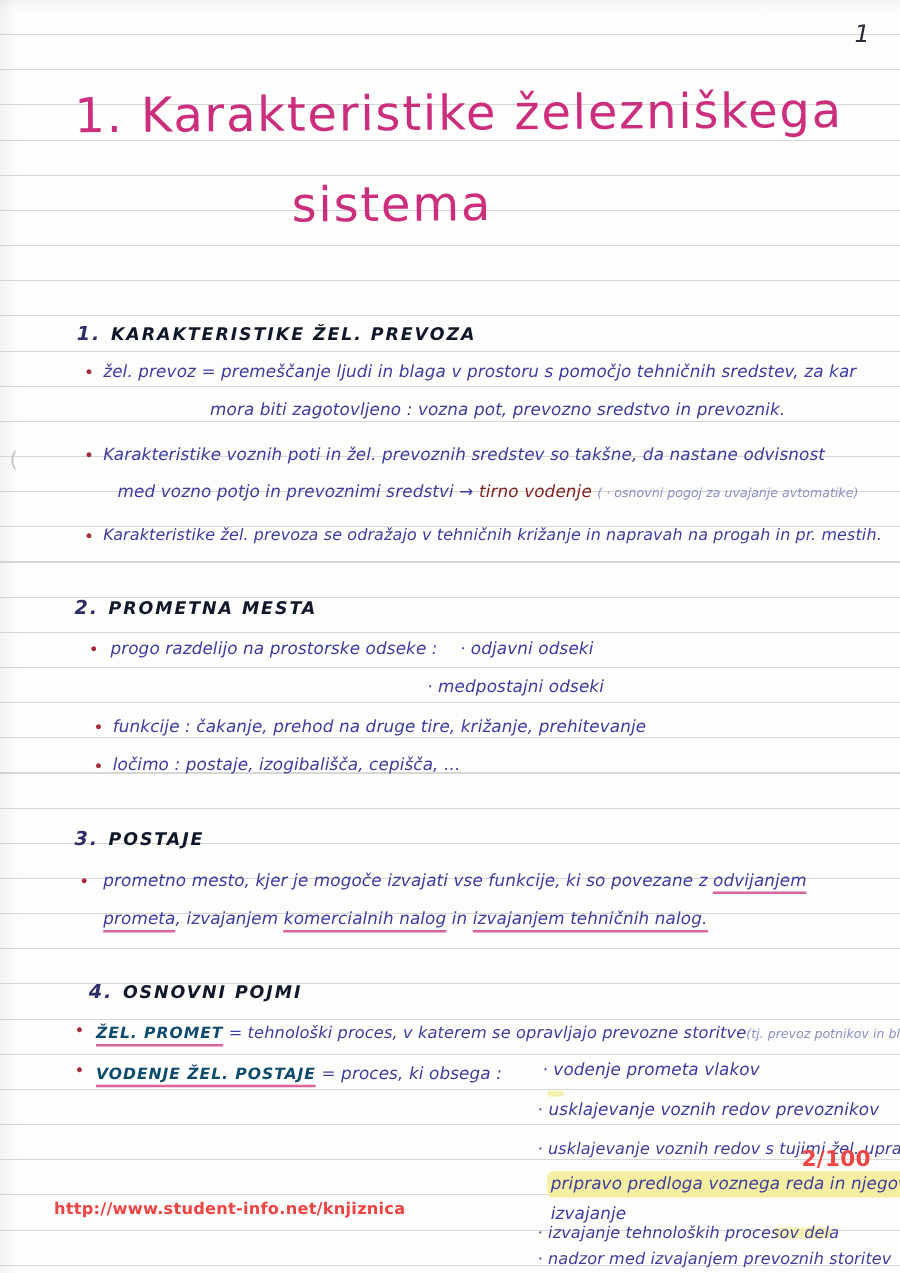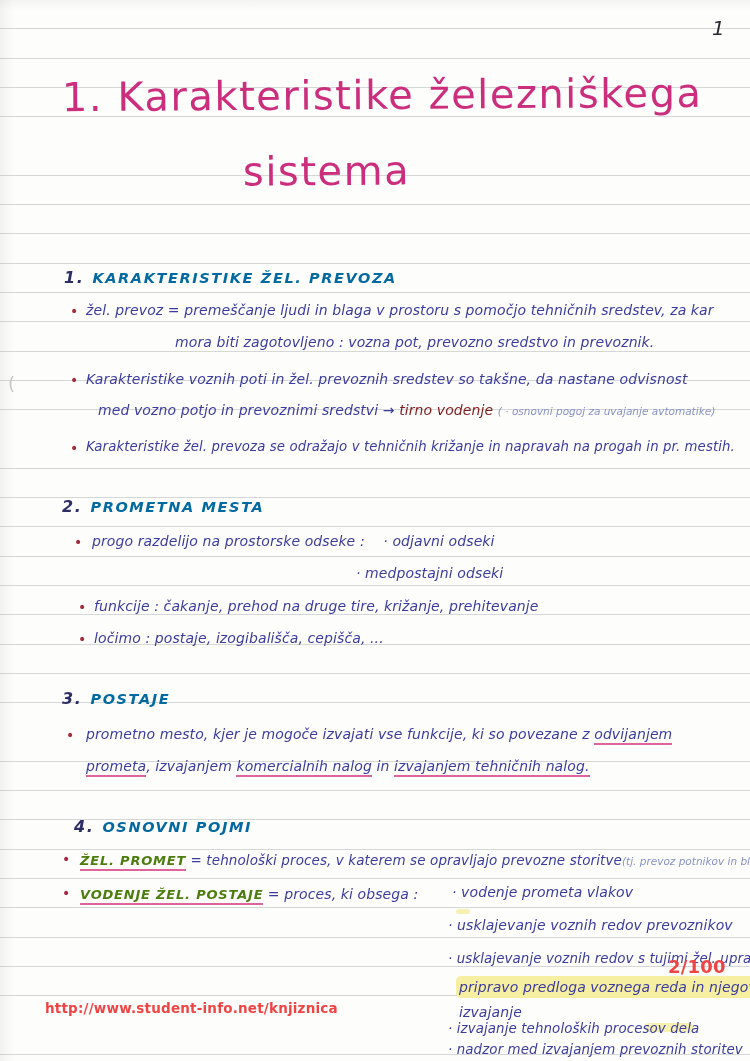--- a/index.html
+++ b/index.html
@@ -25,31 +25,31 @@
   
   .paper::after{
     content:"";
     position:absolute;inset:0;
     background:linear-gradient(to right, rgba(190,190,190,.18) 0px, rgba(190,190,190,0) 14px),
                linear-gradient(to bottom, rgba(190,190,190,.15) 0px, rgba(190,190,190,0) 10px);
     pointer-events:none;
   }
   .line{position:absolute;white-space:nowrap;z-index:2;}
   .ink-blue{color:#3c3c9e;font-style:italic;font-size:14px;letter-spacing:.1px;}
-  .ink-blue-caps{color:#4d7c0f;font-style:italic;font-size:13px;font-weight:bold;letter-spacing:.8px;}
+  .ink-blue-caps{color:#0c4a6e;font-style:italic;font-size:13px;font-weight:bold;letter-spacing:.8px;}
   .ink-pink{color:#7f1d1d;}
   .title{
     color:#cc2e7e;font-size:40px;letter-spacing:1.5px;font-weight:400;
     transform:rotate(-.4deg);
   }
   .heading{
     font-size:14.5px;font-weight:bold;letter-spacing:1.6px;font-style:italic;
   }
   .heading .num{color:#2e2e66;margin-right:8px;font-size:16px;}
-  .heading .txt{color:#0369a1;}
+  .heading .txt{color:#0f172a;}
   .dot{position:absolute;color:#a62c3c;font-size:14px;z-index:2;}
   .note{color:#8792c4;font-size:10.5px;font-style:italic;letter-spacing:0;}
   .u-pink{border-bottom:2px solid rgba(213,62,130,.8);padding-bottom:1px;}
   .hl{background:#f6efa2;box-shadow:0 0 0 3px #f6efa2;border-radius:2px;}
   .mark{position:absolute;background:#f4eda0;border-radius:4px;opacity:.8;z-index:1;}
   .footer{color:#ef4444;font-weight:bold;font-size:13.5px;letter-spacing:.2px;}
   .pagenum-hand{color:#2a2a33;font-size:20px;font-style:italic;}
   .artifact{color:#c6c6c6;font-size:18px;}
 </style>
 </head>

